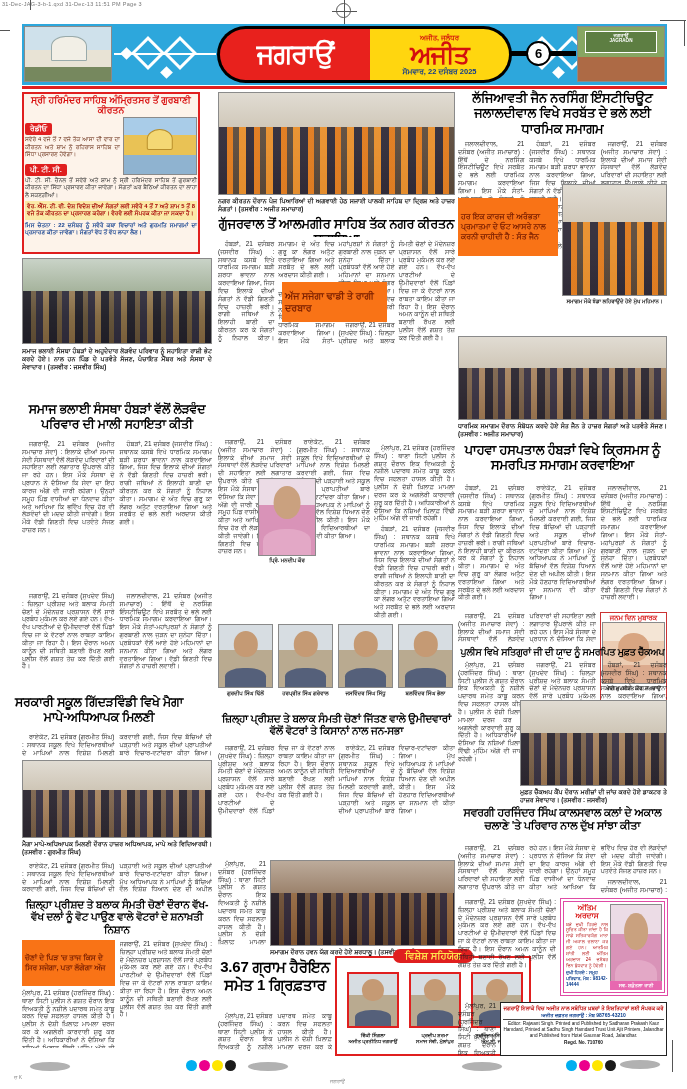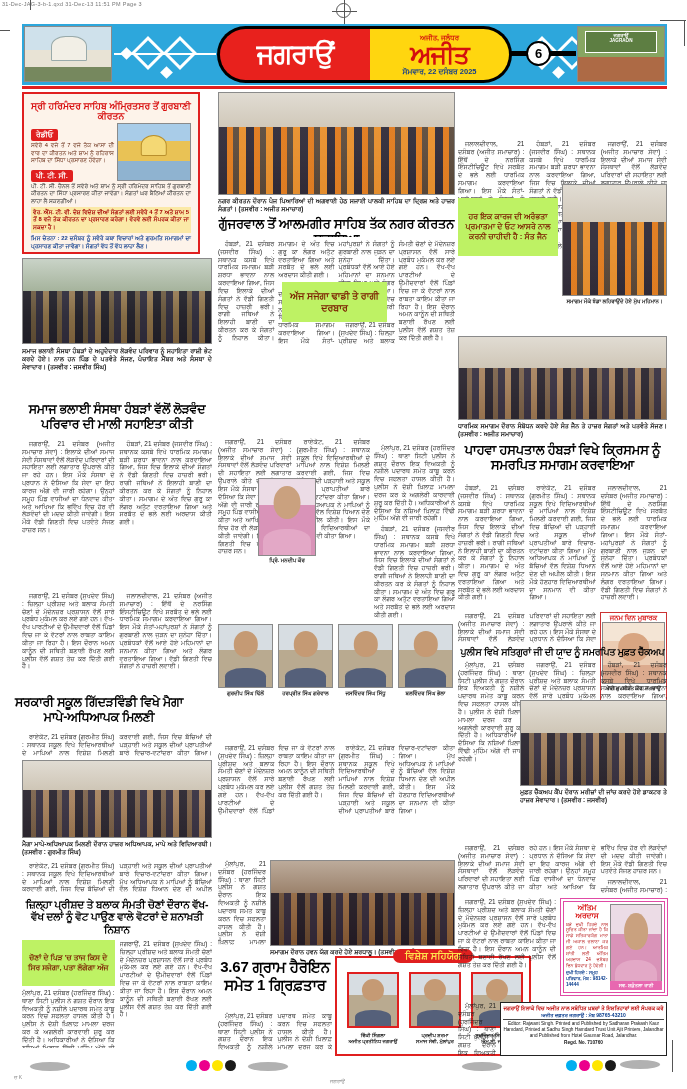--- a/index.html
+++ b/index.html
@@ -11,21 +11,21 @@
 .bt{font-size:6.4px;line-height:1.22;color:#1c1c1c;text-align:justify;overflow:hidden}
 .bt p{margin-bottom:3px;text-indent:7px}
 .c2{column-count:2;column-gap:5px}
 .c3{column-count:3;column-gap:5px}
 .c4{column-count:4;column-gap:4px}
 .flexcols{display:flex;gap:5px}
 .flexcols>div{flex:1;overflow:hidden}
 
 .hl{font-weight:700;color:#000;text-align:center;line-height:1.18;letter-spacing:-.2px;overflow:hidden}
 .cap{font-size:6.3px;font-weight:700;line-height:1.25;color:#101010;text-align:justify;background:#fff;overflow:hidden}
-.ybox{background:#bef264;color:#7c2000;font-weight:700;text-align:center;
+.ybox{background:#f97316;color:#7c2000;font-weight:700;
   display:flex;align-items:center;justify-content:center;padding:3px;line-height:1.3}
 
 .ph{position:absolute;overflow:hidden;border:1px solid #8a8a8a}
 .ph-outdoor{background:linear-gradient(180deg,#c9d3c7 0%,#a2b098 42%,#69785c 68%,#49543e 100%)}
 .ph-indoor{background:linear-gradient(180deg,#e1dcd3 0%,#c8beac 52%,#92856f 100%)}
 .ph-ceremony{background:linear-gradient(180deg,#bcab9b 0%,#8d7057 55%,#5d3e28 100%)}
 .fig::after{content:"";position:absolute;left:0;right:0;bottom:0;height:62%;
   background:repeating-linear-gradient(90deg,rgba(25,21,35,.85) 0 8px,rgba(99,69,45,.7) 8px 13px,
   rgba(40,34,55,.85) 13px 20px,rgba(151,101,56,.62) 20px 26px);filter:blur(.7px)}
 .figsaf::after{content:"";position:absolute;left:0;right:0;bottom:0;height:66%;
@@ -66,21 +66,21 @@
 .tagline{color:#d40f0f;font-size:7px;font-weight:700}
 .papername{color:#d40f0f;font-size:25px;font-weight:700;letter-spacing:-1px;margin:1px 16px}
 .dateline{color:#123d8c;font-size:7.5px;font-weight:700}
 .pgcirc{position:absolute;left:504px;top:17px;width:25px;height:25px;border-radius:50%;
   background:#fff;border:2px solid #000;display:flex;align-items:center;justify-content:center;
   font-size:13px;font-weight:700;color:#000;z-index:3}
 .pgbar{position:absolute;top:27px;height:5px;background:#000;z-index:1}
 .red-rule{position:absolute;left:22px;top:86px;width:645px;height:3px;background:#e01f1f}
 
 .tvbox{position:absolute;left:22px;top:92px;width:178px;height:162px;border:2px solid #e01f1f;
-  background:#fdf3ea;padding:7px;overflow:hidden}
+  background:#fdf3ea;padding:1px;overflow:hidden}
 .tv-title{color:#d80f0f;font-weight:700;font-size:9.3px;text-align:center;line-height:1.1;margin-bottom:2px}
 .chip{display:inline-block;background:#e01f1f;color:#fff;font-weight:700;font-size:7.5px;
   padding:1px 5px;border-radius:2px;margin-bottom:1px}
 .tv-txt{font-size:5.8px;line-height:1.25;text-align:justify;color:#5a1a00}
 .tv-txt2{font-size:5.8px;line-height:1.25;text-align:justify;color:#222}
 .tv-hl{background:#fbe9a6;color:#a40000;font-weight:700;font-size:5.8px;line-height:1.3;
   text-align:justify;padding:2px;margin-top:2px}
 .tv-note{color:#14418f;font-weight:700;font-size:5.8px;line-height:1.25;text-align:justify;margin-top:2px}
 .spbox{position:absolute;left:335px;top:956px;width:196px;height:100px;border:2px solid #e01f1f;background:#fff}
 .sp-head{position:absolute;top:-9px;left:50%;transform:translateX(-50%);background:#e01f1f;
@@ -232,20 +232,21 @@
 
   <div class="ph ph-portrait" style="left:218px;top:624px;width:55px;height:64px"></div>
   <div class="ph ph-portrait" style="left:278px;top:624px;width:55px;height:64px"></div>
   <div class="ph ph-portrait" style="left:338px;top:624px;width:55px;height:64px"></div>
   <div class="ph ph-portrait" style="left:398px;top:624px;width:55px;height:64px"></div>
   <div class="minicap" style="left:218px;top:690px;width:55px">ਗੁਰਦੀਪ ਸਿੰਘ ਢਿੱਲੋਂ</div>
   <div class="minicap" style="left:278px;top:690px;width:55px">ਹਰਪ੍ਰੀਤ ਸਿੰਘ ਗਰੇਵਾਲ</div>
   <div class="minicap" style="left:338px;top:690px;width:55px">ਜਸਵਿੰਦਰ ਸਿੰਘ ਸਿੱਧੂ</div>
   <div class="minicap" style="left:398px;top:690px;width:55px">ਬਲਵਿੰਦਰ ਸਿੰਘ ਭੋਲਾ</div>
 
+  <div class="abs hl" style="left:218px;top:712px;width:237px;height:30px;font-size:10.5px">ਜ਼ਿਲ੍ਹਾ ਪ੍ਰੀਸ਼ਦ ਤੇ ਬਲਾਕ ਸੰਮਤੀ ਚੋਣਾਂ ਜਿੱਤਣ ਵਾਲੇ ਉਮੀਦਵਾਰਾਂ ਵੱਲੋਂ ਵੋਟਰਾਂ ਤੇ ਕਿਸਾਨਾਂ ਨਾਲ ਜਨ-ਸਭਾ</div>
   <div class="abs bt c4" style="left:218px;top:744px;width:237px;height:96px">
     <p>ਜਗਰਾਉਂ, 21 ਦਸੰਬਰ (ਸੁਖਦੇਵ ਸਿੰਘ) : ਜ਼ਿਲ੍ਹਾ ਪ੍ਰੀਸ਼ਦ ਅਤੇ ਬਲਾਕ ਸੰਮਤੀ ਚੋਣਾਂ ਦੇ ਮੱਦੇਨਜ਼ਰ ਪ੍ਰਸ਼ਾਸਨ ਵੱਲੋਂ ਸਾਰੇ ਪ੍ਰਬੰਧ ਮੁਕੰਮਲ ਕਰ ਲਏ ਗਏ ਹਨ। ਵੱਖ-ਵੱਖ ਪਾਰਟੀਆਂ ਦੇ ਉਮੀਦਵਾਰਾਂ ਵੱਲੋਂ ਪਿੰਡਾਂ ਵਿਚ ਜਾ ਕੇ ਵੋਟਰਾਂ ਨਾਲ ਰਾਬਤਾ ਕਾਇਮ ਕੀਤਾ ਜਾ ਰਿਹਾ ਹੈ। ਇਸ ਦੌਰਾਨ ਅਮਨ ਕਾਨੂੰਨ ਦੀ ਸਥਿਤੀ ਬਣਾਈ ਰੱਖਣ ਲਈ ਪੁਲੀਸ ਵੱਲੋਂ ਗਸ਼ਤ ਤੇਜ਼ ਕਰ ਦਿੱਤੀ ਗਈ ਹੈ।</p>
     <p>ਰਾਏਕੋਟ, 21 ਦਸੰਬਰ (ਗੁਰਮੀਤ ਸਿੰਘ) : ਸਥਾਨਕ ਸਕੂਲ ਵਿਖੇ ਵਿਦਿਆਰਥੀਆਂ ਦੇ ਮਾਪਿਆਂ ਨਾਲ ਵਿਸ਼ੇਸ਼ ਮਿਲਣੀ ਕਰਵਾਈ ਗਈ, ਜਿਸ ਵਿਚ ਬੱਚਿਆਂ ਦੀ ਪੜ੍ਹਾਈ ਅਤੇ ਸਕੂਲ ਦੀਆਂ ਪ੍ਰਾਪਤੀਆਂ ਬਾਰੇ ਵਿਚਾਰ-ਵਟਾਂਦਰਾ ਕੀਤਾ ਗਿਆ। ਮੁੱਖ ਅਧਿਆਪਕ ਨੇ ਮਾਪਿਆਂ ਨੂੰ ਬੱਚਿਆਂ ਵੱਲ ਵਿਸ਼ੇਸ਼ ਧਿਆਨ ਦੇਣ ਦੀ ਅਪੀਲ ਕੀਤੀ। ਇਸ ਮੌਕੇ ਹੋਣਹਾਰ ਵਿਦਿਆਰਥੀਆਂ ਦਾ ਸਨਮਾਨ ਵੀ ਕੀਤਾ ਗਿਆ।</p>
   </div>
 
   <div class="abs bt" style="left:218px;top:860px;width:48px;height:86px">
     <p>ਮੁੱਲਾਂਪੁਰ, 21 ਦਸੰਬਰ (ਹਰਜਿੰਦਰ ਸਿੰਘ) : ਥਾਣਾ ਸਿਟੀ ਪੁਲੀਸ ਨੇ ਗਸ਼ਤ ਦੌਰਾਨ ਇਕ ਵਿਅਕਤੀ ਨੂੰ ਨਸ਼ੀਲੇ ਪਦਾਰਥ ਸਮੇਤ ਕਾਬੂ ਕਰਨ ਵਿਚ ਸਫਲਤਾ ਹਾਸਲ ਕੀਤੀ ਹੈ। ਪੁਲੀਸ ਨੇ ਦੋਸ਼ੀ ਖ਼ਿਲਾਫ਼ ਮਾਮਲਾ ਦਰਜ ਕਰ ਕੇ ਅਗਲੇਰੀ ਕਾਰਵਾਈ ਸ਼ੁਰੂ ਕਰ ਦਿੱਤੀ ਹੈ। ਅਧਿਕਾਰੀਆਂ ਨੇ ਦੱਸਿਆ ਕਿ ਨਸ਼ਿਆਂ ਖ਼ਿਲਾਫ਼ ਵਿੱਢੀ ਮੁਹਿੰਮ ਅੱਗੇ ਵੀ ਜਾਰੀ ਰਹੇਗੀ।</p>
   </div>
   <div class="ph ph-ceremony fig" style="left:270px;top:860px;width:185px;height:86px"></div>
   <div class="abs cap" style="left:270px;top:948px;width:185px;height:9px">ਸਮਾਗਮ ਦੌਰਾਨ ਹਵਨ ਯੱਗ ਕਰਦੇ ਹੋਏ ਸ਼ਰਧਾਲੂ। (ਤਸਵੀਰ : ਅਜੀਤ)</div>
@@ -267,20 +268,21 @@
     <div class="sp-cap" style="left:69px">
       <span>ਪ੍ਰਦੀਪ ਸ਼ਰਮਾ</span><br>
       <span>ਸਮਾਜ ਸੇਵੀ, ਮੁੱਲਾਂਪੁਰ</span>
     </div>
     <div class="sp-cap" style="left:131px">
       <span>ਸੁਖਜਿੰਦਰ ਸਿੰਘ ਟਿਵਾਣਾ</span><br>
       <span>ਐਮ.ਸੀ. ਜਗਰਾਉਂ</span>
     </div>
   </div>
 
+  <div class="abs hl" style="left:458px;top:90px;width:209px;height:46px;font-size:13px">ਲੱਜਿਆਵਤੀ ਜੈਨ ਨਰਸਿੰਗ ਇੰਸਟੀਚਿਊਟ ਜਲਾਲਦੀਵਾਲ ਵਿਖੇ ਸਰਬੱਤ ਦੇ ਭਲੇ ਲਈ ਧਾਰਮਿਕ ਸਮਾਗਮ</div>
   <div class="abs bt c3" style="left:458px;top:140px;width:209px;height:192px">
     <p>ਜਲਾਲਦੀਵਾਲ, 21 ਦਸੰਬਰ (ਅਜੀਤ ਸਮਾਚਾਰ) : ਇੱਥੋਂ ਦੇ ਨਰਸਿੰਗ ਇੰਸਟੀਚਿਊਟ ਵਿਖੇ ਸਰਬੱਤ ਦੇ ਭਲੇ ਲਈ ਧਾਰਮਿਕ ਸਮਾਗਮ ਕਰਵਾਇਆ ਗਿਆ। ਇਸ ਮੌਕੇ ਸੰਤਾਂ-ਮਹਾਂਪੁਰਸ਼ਾਂ ਨੇ ਸੰਗਤਾਂ ਨੂੰ ਗੁਰਬਾਣੀ ਨਾਲ ਜੁੜਨ ਦਾ ਸੁਨੇਹਾ ਦਿੱਤਾ। ਪ੍ਰਬੰਧਕਾਂ ਵੱਲੋਂ ਆਏ ਹੋਏ ਮਹਿਮਾਨਾਂ ਦਾ ਸਨਮਾਨ ਕੀਤਾ ਗਿਆ ਅਤੇ ਲੰਗਰ ਵਰਤਾਇਆ ਗਿਆ। ਵੱਡੀ ਗਿਣਤੀ ਵਿਚ ਸੰਗਤਾਂ ਨੇ ਹਾਜ਼ਰੀ ਲਵਾਈ।</p>
     <p>ਹੰਬੜਾਂ, 21 ਦਸੰਬਰ (ਜਸਵੀਰ ਸਿੰਘ) : ਸਥਾਨਕ ਕਸਬੇ ਵਿਖੇ ਧਾਰਮਿਕ ਸਮਾਗਮ ਬੜੀ ਸ਼ਰਧਾ ਭਾਵਨਾ ਨਾਲ ਕਰਵਾਇਆ ਗਿਆ, ਜਿਸ ਵਿਚ ਇਲਾਕੇ ਦੀਆਂ ਸੰਗਤਾਂ ਨੇ ਵੱਡੀ ਗਿਣਤੀ ਵਿਚ ਹਾਜ਼ਰੀ ਭਰੀ। ਰਾਗੀ ਜਥਿਆਂ ਨੇ ਇਲਾਹੀ ਬਾਣੀ ਦਾ ਕੀਰਤਨ ਕਰ ਕੇ ਸੰਗਤਾਂ ਨੂੰ ਨਿਹਾਲ ਕੀਤਾ। ਸਮਾਗਮ ਦੇ ਅੰਤ ਵਿਚ ਗੁਰੂ ਕਾ ਲੰਗਰ ਅਤੁੱਟ ਵਰਤਾਇਆ ਗਿਆ ਅਤੇ ਸਰਬੱਤ ਦੇ ਭਲੇ ਲਈ ਅਰਦਾਸ ਕੀਤੀ ਗਈ।</p>
     <p>ਜਗਰਾਉਂ, 21 ਦਸੰਬਰ (ਅਜੀਤ ਸਮਾਚਾਰ ਸੇਵਾ) : ਇਲਾਕੇ ਦੀਆਂ ਸਮਾਜ ਸੇਵੀ ਸੰਸਥਾਵਾਂ ਵੱਲੋਂ ਲੋੜਵੰਦ ਪਰਿਵਾਰਾਂ ਦੀ ਸਹਾਇਤਾ ਲਈ ਲਗਾਤਾਰ ਉਪਰਾਲੇ ਕੀਤੇ ਜਾ ਰਹੇ ਹਨ। ਇਸ ਮੌਕੇ ਸੰਸਥਾ ਦੇ ਪ੍ਰਧਾਨ ਨੇ ਦੱਸਿਆ ਕਿ ਸੇਵਾ ਦਾ ਇਹ ਕਾਰਜ ਅੱਗੇ ਵੀ ਜਾਰੀ ਰਹੇਗਾ। ਉਨ੍ਹਾਂ ਸਮੂਹ ਪਿੰਡ ਵਾਸੀਆਂ ਦਾ ਧੰਨਵਾਦ ਕੀਤਾ ਅਤੇ ਆਖਿਆ ਕਿ ਭਵਿੱਖ ਵਿਚ ਹੋਰ ਵੀ ਲੋੜਵੰਦਾਂ ਦੀ ਮਦਦ ਕੀਤੀ ਜਾਵੇਗੀ। ਇਸ ਮੌਕੇ ਵੱਡੀ ਗਿਣਤੀ ਵਿਚ ਪਤਵੰਤੇ ਸੱਜਣ ਹਾਜ਼ਰ ਸਨ।</p>
   </div>
   <div class="abs ybox" style="left:458px;top:198px;width:100px;height:58px;font-size:7.8px">ਹਰ ਇਕ ਕਾਰਜ ਦੀ ਅਰੰਭਤਾ ਪ੍ਰਮਾਤਮਾ ਦੇ ਓਟ ਆਸਰੇ ਨਾਲ ਕਰਨੀ ਚਾਹੀਦੀ ਹੈ : ਸੰਤ ਜੈਨ</div>
   <div class="ph ph-indoor figsaf" style="left:562px;top:184px;width:105px;height:112px"></div>
   <div class="minicap" style="left:562px;top:298px;width:105px">ਸਮਾਗਮ ਮੌਕੇ ਝੰਡਾ ਲਹਿਰਾਉਂਦੇ ਹੋਏ ਮੁੱਖ ਮਹਿਮਾਨ।</div>
 
   <div class="ph ph-indoor fig" style="left:458px;top:336px;width:209px;height:84px"></div>
@@ -304,20 +306,21 @@
 
   <div class="abs hl" style="left:458px;top:646px;width:209px;height:13px;font-size:9.5px">ਪੁਲੀਸ ਵਿਖੇ ਸਤਿਗੁਰਾਂ ਜੀ ਦੀ ਯਾਦ ਨੂੰ ਸਮਰਪਿਤ ਮੁਫ਼ਤ ਚੈੱਕਅਪ ਕੈਂਪ</div>
   <div class="abs bt c3" style="left:458px;top:661px;width:209px;height:130px">
     <p>ਮੁੱਲਾਂਪੁਰ, 21 ਦਸੰਬਰ (ਹਰਜਿੰਦਰ ਸਿੰਘ) : ਥਾਣਾ ਸਿਟੀ ਪੁਲੀਸ ਨੇ ਗਸ਼ਤ ਦੌਰਾਨ ਇਕ ਵਿਅਕਤੀ ਨੂੰ ਨਸ਼ੀਲੇ ਪਦਾਰਥ ਸਮੇਤ ਕਾਬੂ ਕਰਨ ਵਿਚ ਸਫਲਤਾ ਹਾਸਲ ਕੀਤੀ ਹੈ। ਪੁਲੀਸ ਨੇ ਦੋਸ਼ੀ ਖ਼ਿਲਾਫ਼ ਮਾਮਲਾ ਦਰਜ ਕਰ ਕੇ ਅਗਲੇਰੀ ਕਾਰਵਾਈ ਸ਼ੁਰੂ ਕਰ ਦਿੱਤੀ ਹੈ। ਅਧਿਕਾਰੀਆਂ ਨੇ ਦੱਸਿਆ ਕਿ ਨਸ਼ਿਆਂ ਖ਼ਿਲਾਫ਼ ਵਿੱਢੀ ਮੁਹਿੰਮ ਅੱਗੇ ਵੀ ਜਾਰੀ ਰਹੇਗੀ।</p>
     <p>ਜਗਰਾਉਂ, 21 ਦਸੰਬਰ (ਸੁਖਦੇਵ ਸਿੰਘ) : ਜ਼ਿਲ੍ਹਾ ਪ੍ਰੀਸ਼ਦ ਅਤੇ ਬਲਾਕ ਸੰਮਤੀ ਚੋਣਾਂ ਦੇ ਮੱਦੇਨਜ਼ਰ ਪ੍ਰਸ਼ਾਸਨ ਵੱਲੋਂ ਸਾਰੇ ਪ੍ਰਬੰਧ ਮੁਕੰਮਲ ਕਰ ਲਏ ਗਏ ਹਨ। ਵੱਖ-ਵੱਖ ਪਾਰਟੀਆਂ ਦੇ ਉਮੀਦਵਾਰਾਂ ਵੱਲੋਂ ਪਿੰਡਾਂ ਵਿਚ ਜਾ ਕੇ ਵੋਟਰਾਂ ਨਾਲ ਰਾਬਤਾ ਕਾਇਮ ਕੀਤਾ ਜਾ ਰਿਹਾ ਹੈ। ਇਸ ਦੌਰਾਨ ਅਮਨ ਕਾਨੂੰਨ ਦੀ ਸਥਿਤੀ ਬਣਾਈ ਰੱਖਣ ਲਈ ਪੁਲੀਸ ਵੱਲੋਂ ਗਸ਼ਤ ਤੇਜ਼ ਕਰ ਦਿੱਤੀ ਗਈ ਹੈ।</p>
     <p>ਹੰਬੜਾਂ, 21 ਦਸੰਬਰ (ਜਸਵੀਰ ਸਿੰਘ) : ਸਥਾਨਕ ਕਸਬੇ ਵਿਖੇ ਧਾਰਮਿਕ ਸਮਾਗਮ ਬੜੀ ਸ਼ਰਧਾ ਭਾਵਨਾ ਨਾਲ ਕਰਵਾਇਆ ਗਿਆ, ਜਿਸ ਵਿਚ ਇਲਾਕੇ ਦੀਆਂ ਸੰਗਤਾਂ ਨੇ ਵੱਡੀ ਗਿਣਤੀ ਵਿਚ ਹਾਜ਼ਰੀ ਭਰੀ। ਰਾਗੀ ਜਥਿਆਂ ਨੇ ਇਲਾਹੀ ਬਾਣੀ ਦਾ ਕੀਰਤਨ ਕਰ ਕੇ ਸੰਗਤਾਂ ਨੂੰ ਨਿਹਾਲ ਕੀਤਾ। ਸਮਾਗਮ ਦੇ ਅੰਤ ਵਿਚ ਗੁਰੂ ਕਾ ਲੰਗਰ ਅਤੁੱਟ ਵਰਤਾਇਆ ਗਿਆ ਅਤੇ ਸਰਬੱਤ ਦੇ ਭਲੇ ਲਈ ਅਰਦਾਸ ਕੀਤੀ ਗਈ।</p>
   </div>
   <div class="ph ph-indoor fig" style="left:520px;top:700px;width:147px;height:86px"></div>
   <div class="abs cap" style="left:520px;top:788px;width:147px;height:16px">ਮੁਫ਼ਤ ਚੈੱਕਅਪ ਕੈਂਪ ਦੌਰਾਨ ਮਰੀਜ਼ਾਂ ਦੀ ਜਾਂਚ ਕਰਦੇ ਹੋਏ ਡਾਕਟਰ ਤੇ ਹਾਜ਼ਰ ਸੇਵਾਦਾਰ। (ਤਸਵੀਰ : ਜਸਵੀਰ)</div>
 
+  <div class="abs hl" style="left:458px;top:806px;width:209px;height:36px;font-size:11px">ਸਵਰਗੀ ਹਰਜਿੰਦਰ ਸਿੰਘ ਕਾਲਸਵਾਲ ਕਲਾਂ ਦੇ ਅਕਾਲ ਚਲਾਣੇ 'ਤੇ ਪਰਿਵਾਰ ਨਾਲ ਦੁੱਖ ਸਾਂਝਾ ਕੀਤਾ</div>
   <div class="abs bt c3" style="left:458px;top:844px;width:209px;height:52px">
     <p>ਜਗਰਾਉਂ, 21 ਦਸੰਬਰ (ਅਜੀਤ ਸਮਾਚਾਰ ਸੇਵਾ) : ਇਲਾਕੇ ਦੀਆਂ ਸਮਾਜ ਸੇਵੀ ਸੰਸਥਾਵਾਂ ਵੱਲੋਂ ਲੋੜਵੰਦ ਪਰਿਵਾਰਾਂ ਦੀ ਸਹਾਇਤਾ ਲਈ ਲਗਾਤਾਰ ਉਪਰਾਲੇ ਕੀਤੇ ਜਾ ਰਹੇ ਹਨ। ਇਸ ਮੌਕੇ ਸੰਸਥਾ ਦੇ ਪ੍ਰਧਾਨ ਨੇ ਦੱਸਿਆ ਕਿ ਸੇਵਾ ਦਾ ਇਹ ਕਾਰਜ ਅੱਗੇ ਵੀ ਜਾਰੀ ਰਹੇਗਾ। ਉਨ੍ਹਾਂ ਸਮੂਹ ਪਿੰਡ ਵਾਸੀਆਂ ਦਾ ਧੰਨਵਾਦ ਕੀਤਾ ਅਤੇ ਆਖਿਆ ਕਿ ਭਵਿੱਖ ਵਿਚ ਹੋਰ ਵੀ ਲੋੜਵੰਦਾਂ ਦੀ ਮਦਦ ਕੀਤੀ ਜਾਵੇਗੀ। ਇਸ ਮੌਕੇ ਵੱਡੀ ਗਿਣਤੀ ਵਿਚ ਪਤਵੰਤੇ ਸੱਜਣ ਹਾਜ਼ਰ ਸਨ।</p>
     <p>ਜਲਾਲਦੀਵਾਲ, 21 ਦਸੰਬਰ (ਅਜੀਤ ਸਮਾਚਾਰ) : ਇੱਥੋਂ ਦੇ ਨਰਸਿੰਗ ਇੰਸਟੀਚਿਊਟ ਵਿਖੇ ਸਰਬੱਤ ਦੇ ਭਲੇ ਲਈ ਧਾਰਮਿਕ ਸਮਾਗਮ ਕਰਵਾਇਆ ਗਿਆ। ਇਸ ਮੌਕੇ ਸੰਤਾਂ-ਮਹਾਂਪੁਰਸ਼ਾਂ ਨੇ ਸੰਗਤਾਂ ਨੂੰ ਗੁਰਬਾਣੀ ਨਾਲ ਜੁੜਨ ਦਾ ਸੁਨੇਹਾ ਦਿੱਤਾ। ਪ੍ਰਬੰਧਕਾਂ ਵੱਲੋਂ ਆਏ ਹੋਏ ਮਹਿਮਾਨਾਂ ਦਾ ਸਨਮਾਨ ਕੀਤਾ ਗਿਆ ਅਤੇ ਲੰਗਰ ਵਰਤਾਇਆ ਗਿਆ। ਵੱਡੀ ਗਿਣਤੀ ਵਿਚ ਸੰਗਤਾਂ ਨੇ ਹਾਜ਼ਰੀ ਲਵਾਈ।</p>
   </div>
   <div class="abs bt" style="left:458px;top:898px;width:98px;height:100px">
     <p>ਜਗਰਾਉਂ, 21 ਦਸੰਬਰ (ਸੁਖਦੇਵ ਸਿੰਘ) : ਜ਼ਿਲ੍ਹਾ ਪ੍ਰੀਸ਼ਦ ਅਤੇ ਬਲਾਕ ਸੰਮਤੀ ਚੋਣਾਂ ਦੇ ਮੱਦੇਨਜ਼ਰ ਪ੍ਰਸ਼ਾਸਨ ਵੱਲੋਂ ਸਾਰੇ ਪ੍ਰਬੰਧ ਮੁਕੰਮਲ ਕਰ ਲਏ ਗਏ ਹਨ। ਵੱਖ-ਵੱਖ ਪਾਰਟੀਆਂ ਦੇ ਉਮੀਦਵਾਰਾਂ ਵੱਲੋਂ ਪਿੰਡਾਂ ਵਿਚ ਜਾ ਕੇ ਵੋਟਰਾਂ ਨਾਲ ਰਾਬਤਾ ਕਾਇਮ ਕੀਤਾ ਜਾ ਰਿਹਾ ਹੈ। ਇਸ ਦੌਰਾਨ ਅਮਨ ਕਾਨੂੰਨ ਦੀ ਸਥਿਤੀ ਬਣਾਈ ਰੱਖਣ ਲਈ ਪੁਲੀਸ ਵੱਲੋਂ ਗਸ਼ਤ ਤੇਜ਼ ਕਰ ਦਿੱਤੀ ਗਈ ਹੈ।</p>
   </div>
   <div class="abs bt" style="left:458px;top:1002px;width:38px;height:54px">
     <p>ਮੁੱਲਾਂਪੁਰ, 21 ਦਸੰਬਰ (ਹਰਜਿੰਦਰ ਸਿੰਘ) : ਥਾਣਾ ਸਿਟੀ ਪੁਲੀਸ ਨੇ ਗਸ਼ਤ ਦੌਰਾਨ ਇਕ ਵਿਅਕਤੀ ਨੂੰ ਨਸ਼ੀਲੇ ਪਦਾਰਥ ਸਮੇਤ ਕਾਬੂ ਕਰਨ ਵਿਚ ਸਫਲਤਾ ਹਾਸਲ ਕੀਤੀ ਹੈ। ਪੁਲੀਸ ਨੇ ਦੋਸ਼ੀ ਖ਼ਿਲਾਫ਼ ਮਾਮਲਾ ਦਰਜ ਕਰ ਕੇ ਅਗਲੇਰੀ ਕਾਰਵਾਈ ਸ਼ੁਰੂ ਕਰ ਦਿੱਤੀ ਹੈ। ਅਧਿਕਾਰੀਆਂ ਨੇ ਦੱਸਿਆ ਕਿ ਨਸ਼ਿਆਂ ਖ਼ਿਲਾਫ਼ ਵਿੱਢੀ ਮੁਹਿੰਮ ਅੱਗੇ ਵੀ ਜਾਰੀ ਰਹੇਗੀ।</p>
   </div>

